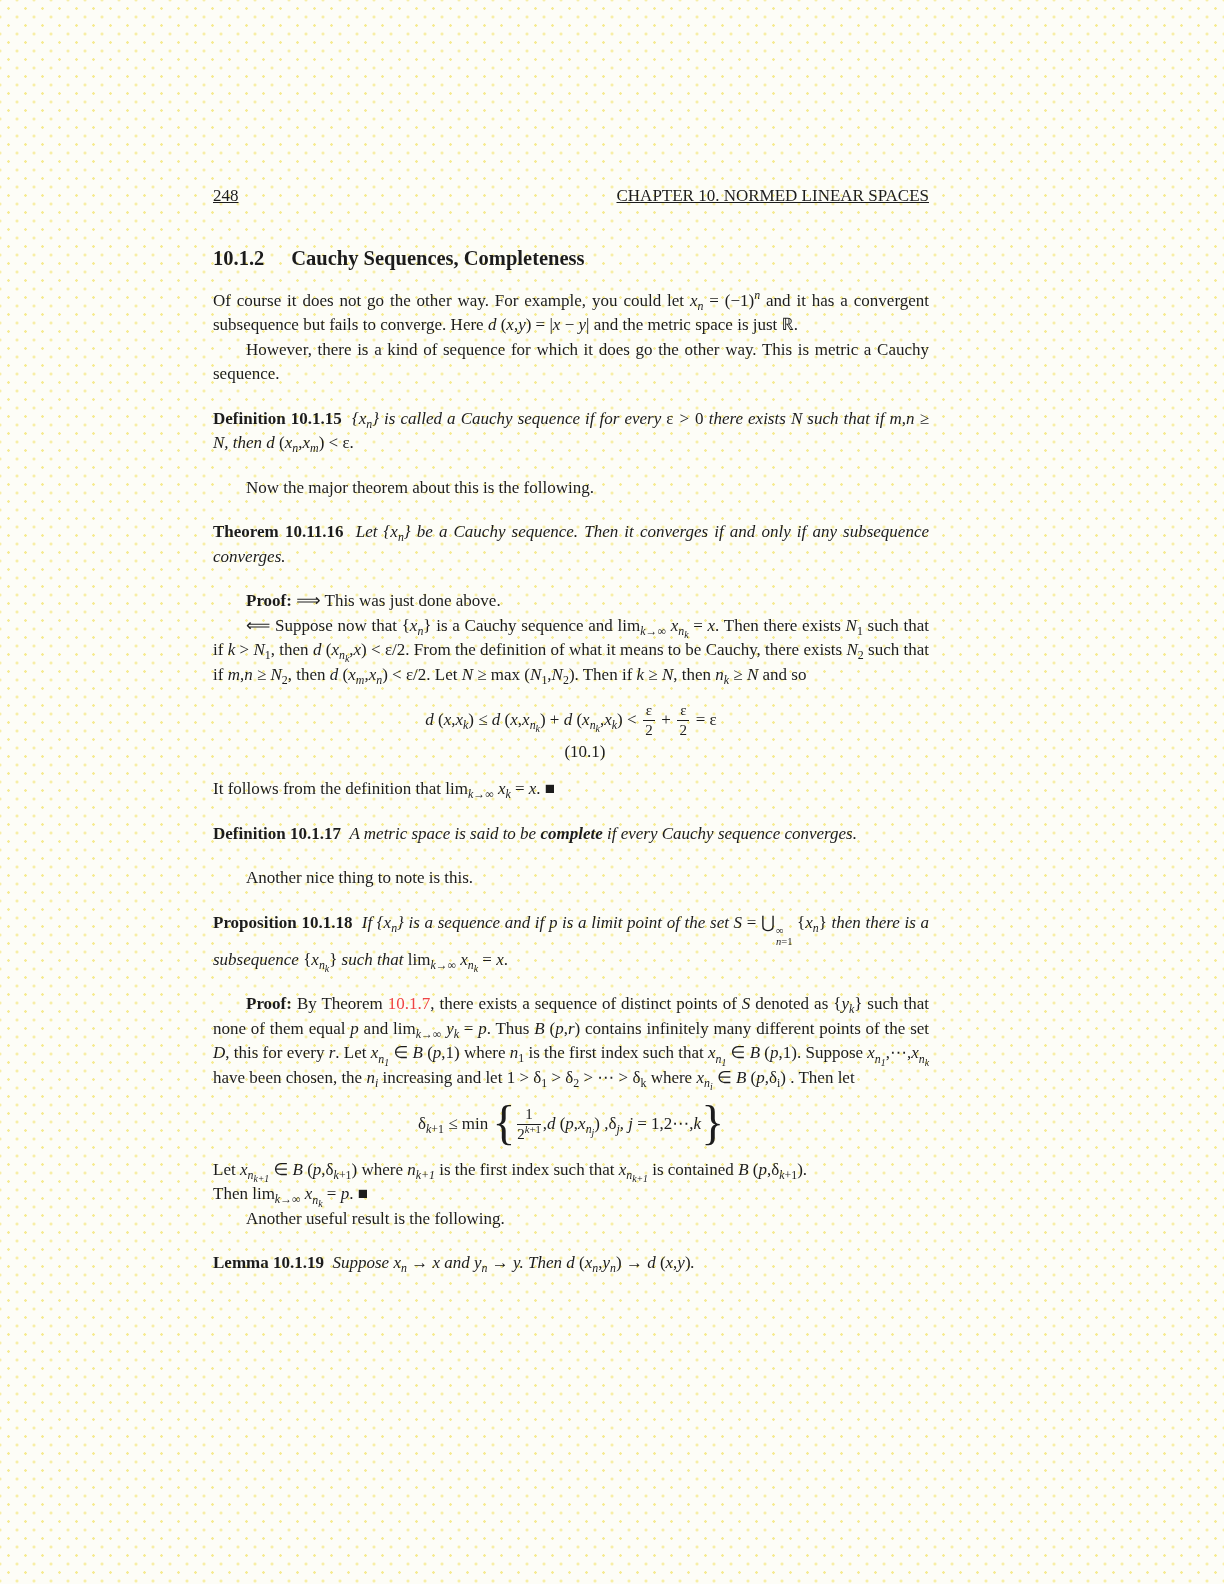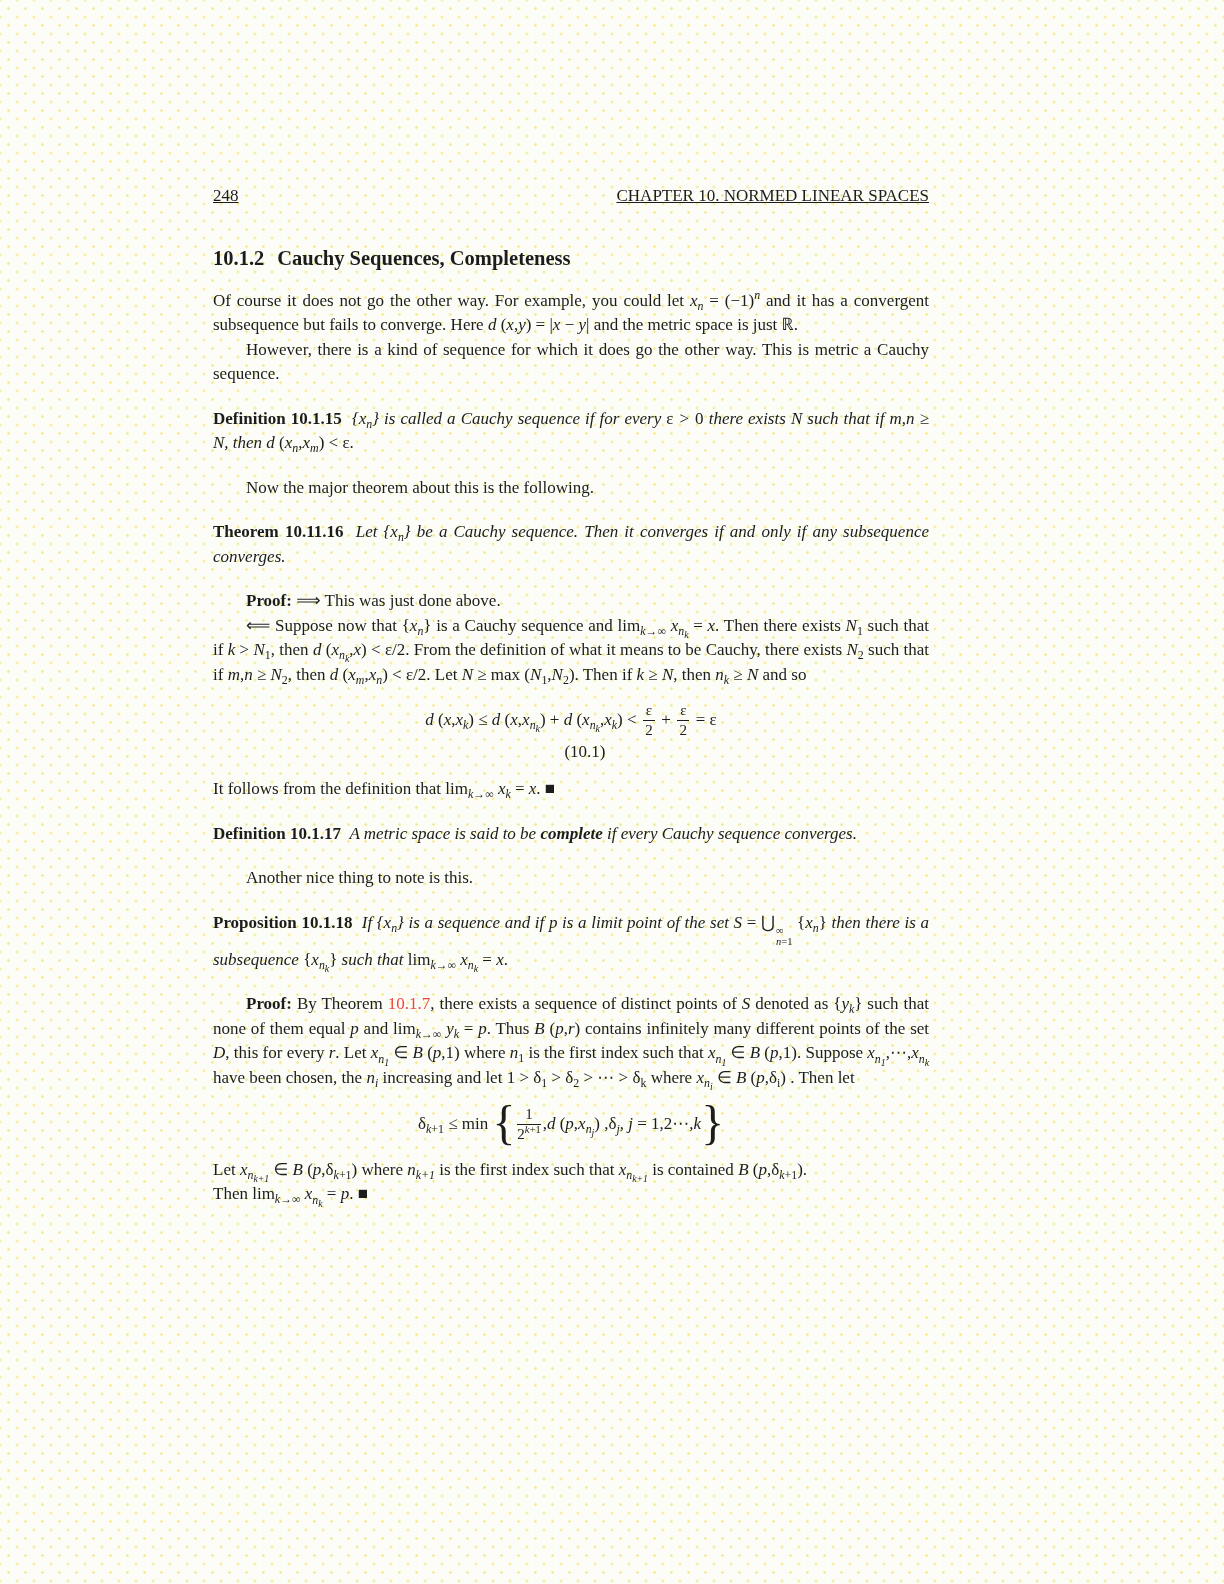--- a/index.html
+++ b/index.html
@@ -12,21 +12,21 @@
     background-size:17px 17px, 17px 17px;
     background-position:0 0, 8.5px 8.5px;
     font-family:"Liberation Serif", serif;
     color:#1c1c1c;
   }
   .content{
     position:absolute;left:213px;top:184px;width:716px;
     font-size:17px;line-height:24.5px;
   }
   .pagehead{display:flex;justify-content:space-between;align-items:baseline;margin-bottom:36px;text-decoration:underline;}
-  .section-heading{display:flex;gap:13px;font-weight:bold;font-size:20.5px;line-height:26px;margin:0 0 18px 0;}
+  .section-heading{display:flex;gap:27px;font-weight:bold;font-size:20.5px;line-height:26px;margin:0 0 18px 0;}
   p{margin:0;text-align:justify;}
   .indent{text-indent:33px;}
   .blk{margin-top:20px;}
   b.lbl{font-weight:bold;}
   .thmbody i{font-style:italic;}
   sub,sup{line-height:0;font-size:70%;}
   sub sub{font-size:82%;}
   .eqrow{display:flex;align-items:center;margin:15px 0 13px 0;flex-direction:column;}
   .eqbody{flex:1;text-align:center;}
   .eqtag{text-align:right;margin-left:28px;}
@@ -82,15 +82,17 @@
         </span> {<i>x<sub>n</sub></i>} <i>then there is a subsequence</i> {<i>x<sub>n<sub>k</sub></sub></i>} <i>such that</i> lim<sub><i>k</i>→∞</sub> <i>x<sub>n<sub>k</sub></sub></i> = <i>x</i>.</span></p>
 
   <p class="blk indent"><b>Proof:</b> By Theorem <a class="reflink">10.1.7</a>, there exists a sequence of distinct points of <i>S</i> denoted as {<i>y<sub>k</sub></i>} such that none of them equal <i>p</i> and lim<sub><i>k</i>→∞</sub> <i>y<sub>k</sub></i> = <i>p</i>. Thus <i>B</i> (<i>p</i>,<i>r</i>) contains infinitely many different points of the set <i>D</i>, this for every <i>r</i>. Let <i>x<sub>n<sub>1</sub></sub></i> ∈ <i>B</i> (<i>p</i>,1) where <i>n</i><sub>1</sub> is the first index such that <i>x<sub>n<sub>1</sub></sub></i> ∈ <i>B</i> (<i>p</i>,1). Suppose <i>x<sub>n<sub>1</sub></sub></i>,⋯,<i>x<sub>n<sub>k</sub></sub></i> have been chosen, the <i>n<sub>i</sub></i> increasing and let 1 &gt; δ<sub>1</sub> &gt; δ<sub>2</sub> &gt; ⋯ &gt; δ<sub>k</sub> where <i>x<sub>n<sub>i</sub></sub></i> ∈ <i>B</i> (<i>p</i>,δ<sub>i</sub>) . Then let</p>
 
   <div class="eqrow eq2row">
     <span class="eqbody">δ<sub><i>k</i>+1</sub> ≤ min <span class="bigb">{</span><span class="frac"><span class="fn">1</span><span class="fd">2<sup><i>k</i>+1</sup></span></span>,<i>d</i> (<i>p</i>,<i>x<sub>n<sub>j</sub></sub></i>) ,δ<sub><i>j</i></sub>, <i>j</i> = 1,2⋯,<i>k</i><span class="bigb">}</span></span>
   </div>
 
   <p>Let <i>x<sub>n<sub>k+1</sub></sub></i> ∈ <i>B</i> (<i>p</i>,δ<sub><i>k</i>+1</sub>) where <i>n<sub>k+1</sub></i> is the first index such that <i>x<sub>n<sub>k+1</sub></sub></i> is contained <i>B</i> (<i>p</i>,δ<sub><i>k</i>+1</sub>).</p>
   <p>Then lim<sub><i>k</i>→∞</sub> <i>x<sub>n<sub>k</sub></sub></i> = <i>p</i>. ■</p>
+  <p class="indent">Another useful result is the following.</p>
 
+  <p class="blk"><b class="lbl">Lemma 10.1.19</b>&nbsp; <span class="thmbody"><i>Suppose x<sub>n</sub> → x and y<sub>n</sub> → y. Then d</i> (<i>x<sub>n</sub></i>,<i>y<sub>n</sub></i>) <i>→ d</i> (<i>x</i>,<i>y</i>)<i>.</i></span></p>
 
 </div>
 
 </body></html>

